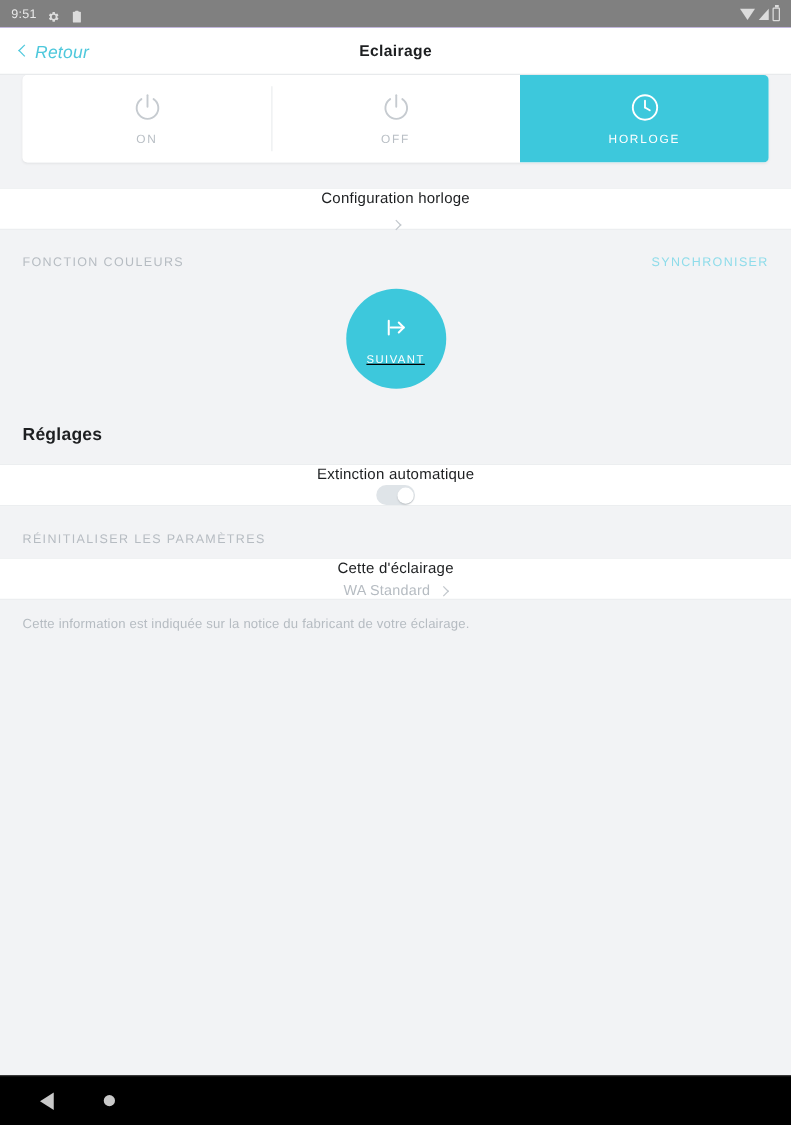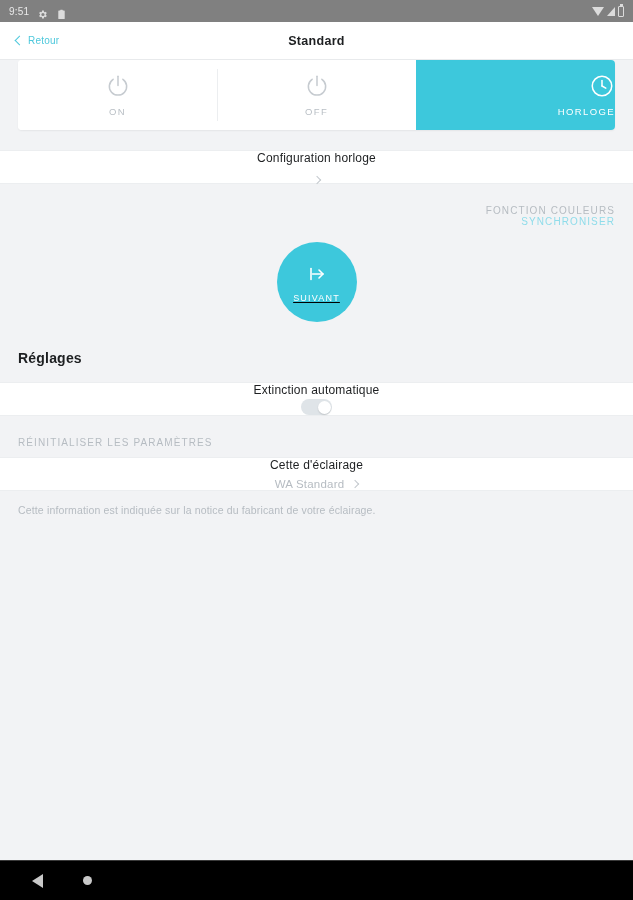--- a/index.html
+++ b/index.html
@@ -97,22 +97,23 @@
   }
   .chev-left {
     width: 7px; height: 7px;
     border-left: 1.6px solid #4ec8dc;
     border-bottom: 1.6px solid #4ec8dc;
     transform: rotate(45deg);
     display: inline-block;
   }
   .back-label {
     color: #4ec8dc;
-    font-size: 10px;
+    font-size: 14px;
     letter-spacing: 0.2px;
+    font-style: italic;
   }
   .app-title {
     position: absolute;
     left: 0; right: 0;
     text-align: center;
     font-size: 12.5px;
     font-weight: bold;
     color: #1d1f21;
     letter-spacing: 0.3px;
     pointer-events: none;
@@ -127,23 +128,22 @@
 
   .section-label {
     font-size: 10px;
     color: #b6bcc2;
     letter-spacing: 1.1px;
     padding: 21px 18px 9px 18px;
     text-transform: uppercase;
   }
   .section-label.row {
     display: flex;
-    align-items: flex-end;
+    align-items: center;
     justify-content: space-between;
-    flex-direction: column;
   }
   .sync-action {
     color: #8fdcea;
     font-size: 10px;
     letter-spacing: 1.1px;
     cursor: pointer;
   }
 
   
   .mode-group {
@@ -168,21 +168,20 @@
   }
   .mode-btn + .mode-btn:before {
     content: "";
     position: absolute;
     left: 0; top: 9px; bottom: 9px;
     width: 1px;
     background: #eceef0;
   }
   .mode-btn.active {
     background: #3dc8dc;
-    align-items: flex-end;
   }
   .mode-btn.active:before { display: none; }
   .mode-label {
     font-size: 9.5px;
     letter-spacing: 1.4px;
     color: #b9bfc5;
     text-transform: uppercase;
   }
   .mode-btn.active .mode-label { color: #ffffff; }
   .mode-icon { width: 26px; height: 26px; display: block; }
@@ -334,21 +333,21 @@
       <span class="sb-signal"></span>
       <span class="sb-battery"></span>
     </div>
   </div>
 
   <div class="app-bar">
     <div class="back-btn">
       <span class="chev-left"></span>
       <span class="back-label">Retour</span>
     </div>
-    <div class="app-title">Standard</div>
+    <div class="app-title">Eclairage</div>
   </div>
 
   <div class="content">
 
 
     <div class="mode-group">
       <div class="mode-btn">
         <span class="mode-icon">
           <svg viewBox="0 0 24 24" width="26" height="26">
             <path d="M7.5 5.8a8 8 0 1 0 9 0" fill="none" stroke="#c6cbd0" stroke-width="1.4" stroke-linecap="round"></path>

